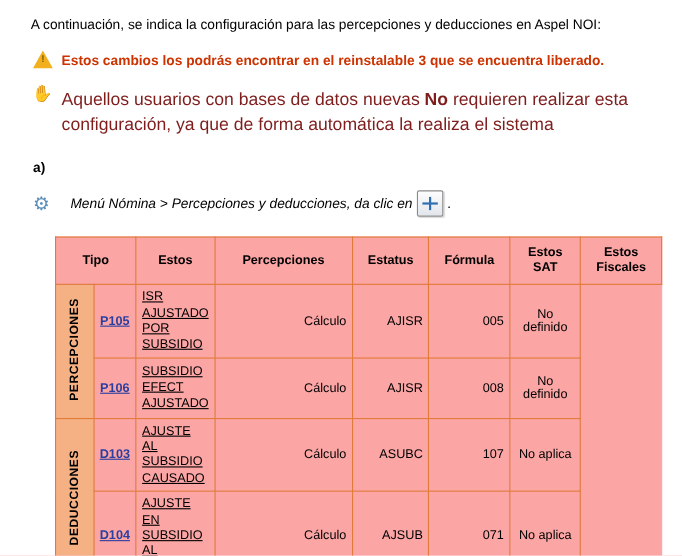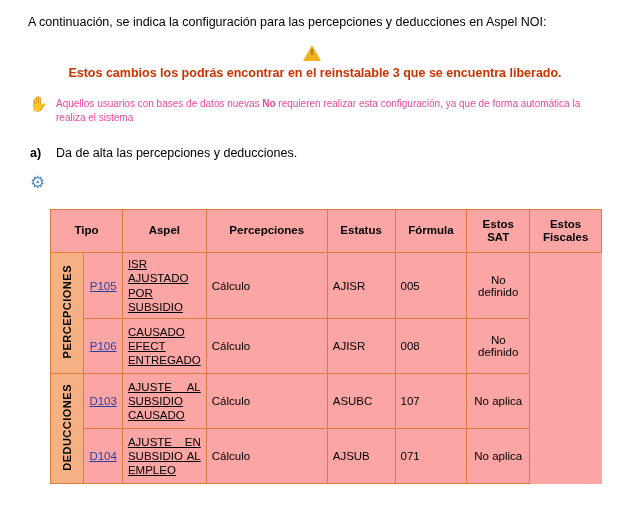--- a/index.html
+++ b/index.html
@@ -23,23 +23,22 @@
     padding: 14px 18px 0 28px;
   }
   .intro {
     font-size: 12.5px;
     color: #000;
     margin: 0 0 14px 0;
     line-height: 1.35;
   }
   .note-row {
     display: flex;
-    align-items: center;
+    align-items: flex-end;
     margin-bottom: 14px;
-    flex-direction: column;
   }
   .note-icon {
     flex: 0 0 auto;
     width: 22px;
     margin-right: 6px;
     text-align: center;
     line-height: 1;
   }
   .warn-text {
     font-weight: bold;
@@ -47,22 +46,22 @@
     font-size: 12.5px;
     line-height: 1.35;
     padding-top: 2px;
   }
   .hand-row {
     display: flex;
     align-items: flex-start;
     margin-bottom: 20px;
   }
   .hand-text {
-    color: #ec4899;
-    font-size: 10px;
+    color: #7f1d1d;
+    font-size: 16px;
     line-height: 1.45;
     padding-top: 1px;
   }
   .hand-text .strong-no {
     font-weight: bold;
   }
   .step {
     display: flex;
     align-items: baseline;
     margin: 18px 0 14px 2px;
@@ -156,30 +155,31 @@
     display: inline-block;
     padding: 2px 0;
   }
   td.clave {
     text-align: center;
   }
   td.clave a {
     color: #2b3fa0;
     text-decoration: underline;
     cursor: pointer;
+    font-weight: bold;
   }
   td.desc {
     text-align: justify;
     text-align-last: justify;
     line-height: 1.25;
     height: 46px;
     text-decoration: underline;
   }
   td.center {
-    text-align: left;
+    text-align: right;
   }
   td.bases {
     text-align: center;
     vertical-align: top;
     padding-top: 4px;
     font-size: 11px;
   }
   .tri {
     display: inline-block;
     width: 0; height: 0;
@@ -222,52 +222,56 @@
     <span class="warn-text">Estos cambios los podrás encontrar en el reinstalable 3 que se encuentra liberado.</span>
   </div>
 
   <div class="hand-row">
     <span class="note-icon"><span class="hand-icon">✋</span></span>
     <span class="hand-text"><span>Aquellos usuarios con bases de datos nuevas </span><span class="strong-no">No</span><span> requieren realizar esta configuración, ya que de forma automática la realiza el sistema</span></span>
   </div>
 
   <div class="step">
     <span class="step-label">a)</span>
-    <span class="step-text">Da de alta las percepciones y deducciones.</span>
   </div>
 
   <div class="menu-row">
     <span class="gear-wrap"><span class="gear-icon">⚙</span></span>
+    <span class="menu-path">
+      <span>Menú Nómina &gt; Percepciones y deducciones, da clic en</span>
+      <span class="mini-btn"></span>
+      <span>.</span>
+    </span>
   </div>
 
   <table class="grid">
     <thead>
       <tr>
         <th class="col-tipo" colspan="2">Tipo</th>
-        <th class="col-clave">Aspel</th>
+        <th class="col-clave">Estos</th>
         <th class="col-perc">Percepciones</th>
         <th class="col-estatus">Estatus</th>
         <th class="col-formula">Fórmula</th>
         <th class="col-clavesat">Estos SAT</th>
         <th class="col-bases">Estos Fiscales</th>
       </tr>
     </thead>
     <tbody>
       <tr>
         <td class="group" rowspan="2"><span class="vert">PERCEPCIONES</span></td>
         <td class="clave"><a>P105</a></td>
         <td class="desc">ISR AJUSTADO POR SUBSIDIO</td>
         <td class="center">Cálculo</td>
         <td class="center">AJISR</td>
         <td class="center">005</td>
         <td class="bases">No definido</td>
       </tr>
       <tr>
         <td class="clave"><a>P106</a></td>
-        <td class="desc">CAUSADO EFECT ENTREGADO</td>
+        <td class="desc">SUBSIDIO EFECT AJUSTADO</td>
         <td class="center">Cálculo</td>
         <td class="center">AJISR</td>
         <td class="center">008</td>
         <td class="bases">No definido</td>
       </tr>
       <tr>
         <td class="group" rowspan="2"><span class="vert">DEDUCCIONES</span></td>
         <td class="clave"><a>D103</a></td>
         <td class="desc">AJUSTE AL SUBSIDIO CAUSADO</td>
         <td class="center">Cálculo</td>

